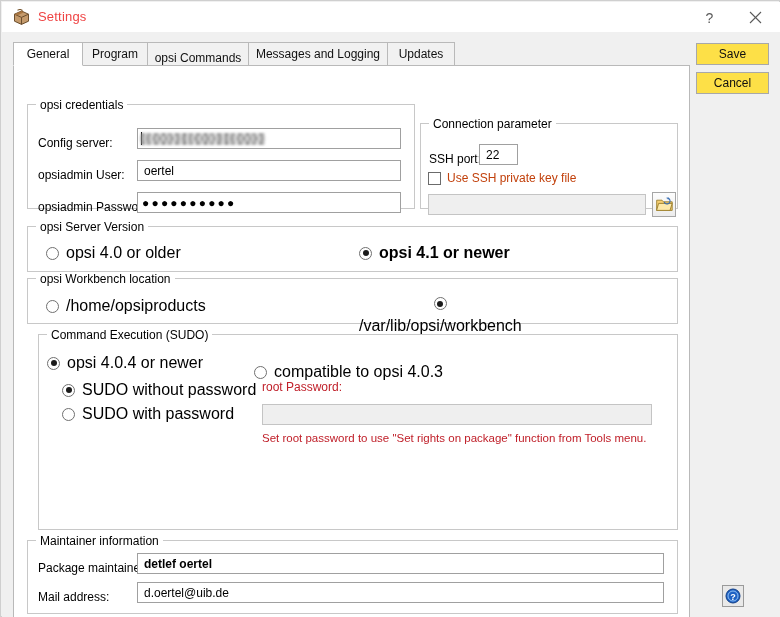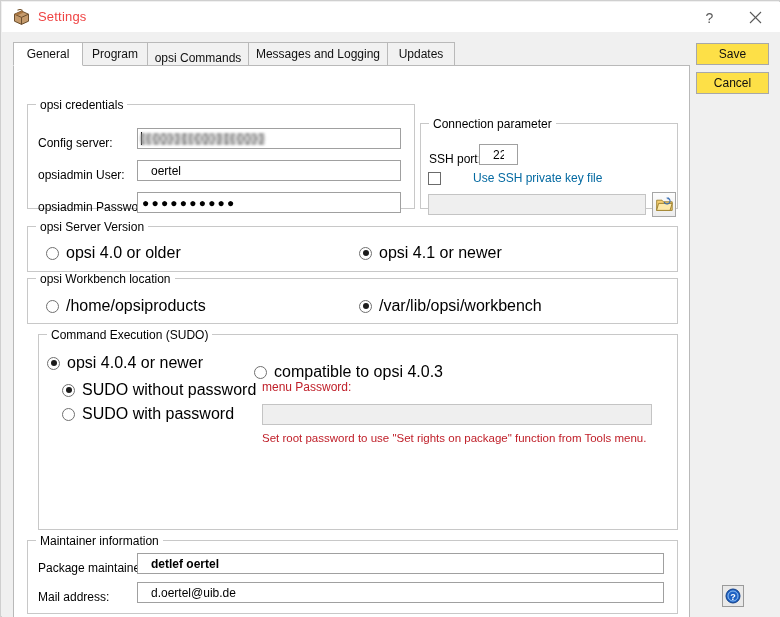--- a/index.html
+++ b/index.html
@@ -133,21 +133,21 @@
 
   
   .tinput {
     position: absolute;
     box-sizing: border-box;
     border: 1px solid #a0a0a0;
     background: #ffffff;
     font-family: "Liberation Sans", sans-serif;
     font-size: 12px;
     color: #000000;
-    padding: 0 13px;
+    padding: 0 6px;
     outline: none;
     line-height: normal;
   }
   .tinput.disabled {
     background: #efefef;
     border-color: #c4c4c4;
   }
   .tinput.redacted {
     background: #ffffff;
     overflow: hidden;
@@ -199,21 +199,21 @@
     white-space: nowrap;
     cursor: default;
   }
   .cbbox {
     width: 13px; height: 13px;
     box-sizing: border-box;
     border: 1px solid #6b6b6b;
     background: #ffffff;
     flex: none;
   }
-  .cbrow .lbl { font-size: 12px; color: #0369a1; margin-left: 26px; }
+  .cbrow .lbl { font-size: 12px; color: #c2410c; }
 
   
   .rrow {
     position: absolute;
     display: flex;
     align-items: center;
     gap: 7px;
     white-space: nowrap;
     cursor: default;
   }
@@ -384,33 +384,33 @@
         </svg>
       </div>
 
       <div class="group" style="left:13px;top:160px;width:651px;height:46px;">
         <span class="legend">opsi Server Version</span>
       </div>
       <div class="rrow" style="left:32px;top:178px;">
         <span class="rdot"></span>
         <span class="lbl">opsi 4.0 or older</span>
       </div>
-      <div class="rrow" style="left:345px;top:178px;">
+      <div class="rrow" style="left:345px;top:178px;font-weight:bold;">
         <span class="rdot on"></span>
         <span class="lbl">opsi 4.1 or newer</span>
       </div>
 
       <div class="group" style="left:13px;top:212px;width:651px;height:46px;">
         <span class="legend">opsi Workbench location</span>
       </div>
       <div class="rrow" style="left:32px;top:231px;">
         <span class="rdot"></span>
         <span class="lbl">/home/opsiproducts</span>
       </div>
-      <div class="rrow" style="left:345px;top:231px;">
+      <div class="rrow" style="left:345px;top:231px;flex-direction:column;">
         <span class="rdot on"></span>
         <span class="lbl">/var/lib/opsi/workbench</span>
       </div>
 
       <div class="group" style="left:24px;top:268px;width:640px;height:196px;padding-left:36px;">
         <span class="legend">Command Execution (SUDO)</span>
       </div>
 
       <div class="rrow" style="left:33px;top:288px;">
         <span class="rdot on"></span>
@@ -424,21 +424,21 @@
       <div class="rrow" style="left:48px;top:315px;">
         <span class="rdot on"></span>
         <span class="lbl">SUDO without password</span>
       </div>
       <div class="rrow" style="left:48px;top:339px;">
         <span class="rdot"></span>
         <span class="lbl">SUDO with password</span>
       </div>
 
 
-      <span class="redlabel" style="left:248px;top:314px;">menu Password:</span>
+      <span class="redlabel" style="left:248px;top:314px;">root Password:</span>
       <input class="tinput disabled" style="left: 248px; top: 338px; width: 390px; height: 21px;" disabled="" value="">
       <span class="rednote" style="left:248px;top:366px;">Set root password to use "Set rights on package" function from Tools menu.</span>
 
       <div class="group" style="left:13px;top:474px;width:651px;height:74px;">
         <span class="legend">Maintainer information</span>
       </div>
       <span class="fieldlabel" style="left:24px;top:495px;">Package maintainer:</span>
       <input class="tinput" style="left: 123px; top: 487px; width: 527px; height: 21px; font-weight: bold;" value="detlef oertel">
 
       <span class="fieldlabel" style="left:24px;top:524px;">Mail address:</span>

